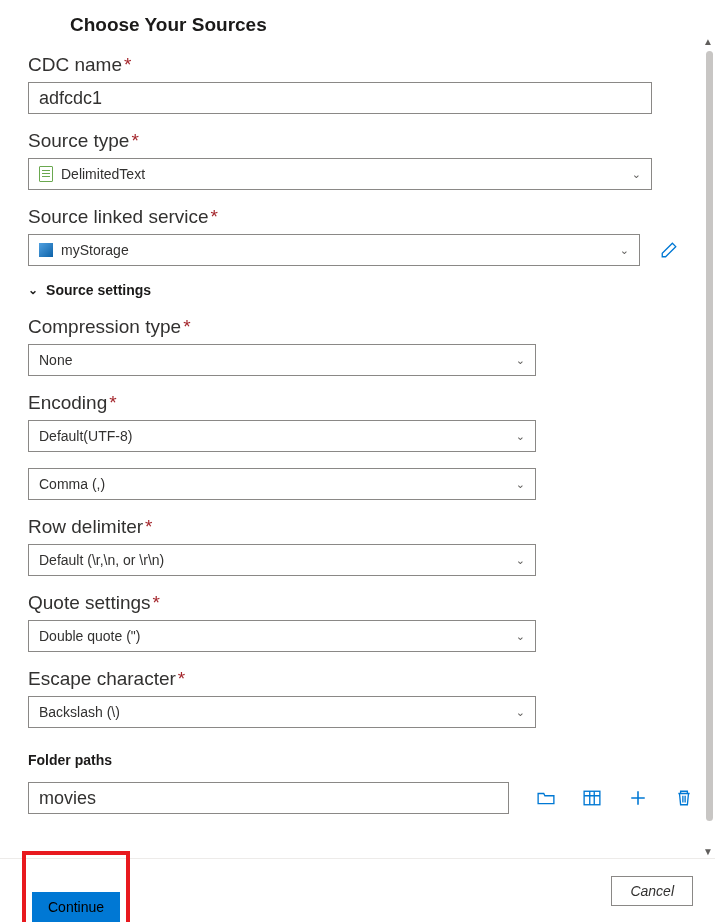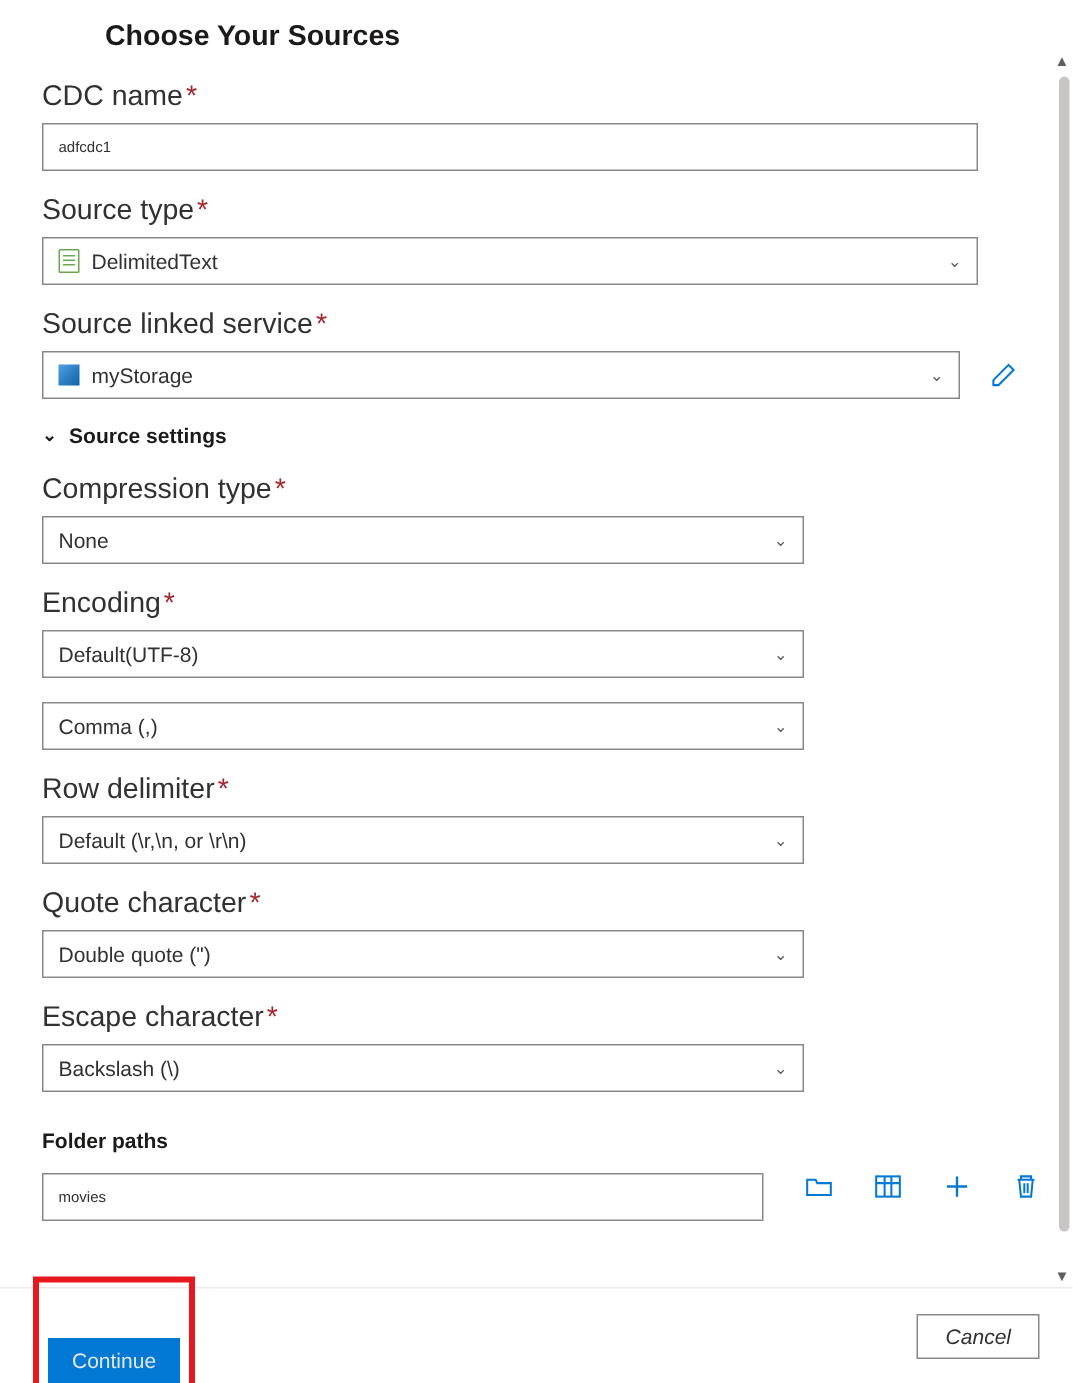--- a/index.html
+++ b/index.html
@@ -48,21 +48,21 @@
   padding: 0 10px;
   display: flex;
   align-items: center;
   position: relative;
   color: #323130;
 }
 .text-input input {
   border: none;
   outline: none;
   width: 100%;
-  font-size: 10px;
+  font-size: 18px;
   font-family: inherit;
   color: #323130;
 }
 .select-box {
   cursor: pointer;
   justify-content: space-between;
 }
 .select-box .value { display: flex; align-items: center; gap: 8px; }
 .chevron { font-size: 11px; color: #605e5c; }
 .select-narrow { width: 508px; }
@@ -72,41 +72,41 @@
 .section-toggle {
   display: flex; align-items: center; gap: 8px;
   font-size: 14px; font-weight: 600; color: #1b1a19;
   margin-top: 10px; margin-bottom: 18px; cursor: pointer;
 }
 .section-toggle .chev { font-size: 12px; }
 .section-heading {
   font-size: 14px; font-weight: 700; color: #1b1a19;
   margin-top: 24px; margin-bottom: 14px;
 }
-.folder-row { display: flex; gap: 28px; }
+.folder-row { display: flex; align-items: center; gap: 28px; }
 .folder-input { width: 494px; }
 .icon-btn { color: #0078d4; cursor: pointer; display:flex; align-items:center; justify-content:center; width:18px; height:18px; }
 .footer {
   position: absolute;
   bottom: 0; left: 0; right: 0;
   height: 64px;
   border-top: 1px solid #edebe9;
   display: flex;
   align-items: center;
   justify-content: space-between;
   padding: 0 22px;
   background: #fff;
 }
 .btn-primary-wrap {
   border: 4px solid #e8191e;
   padding: 4px 6px;
 }
 .btn-primary {
   background: #0078d4;
-  color: #e5e5e5;
+  color: #000000;
   border: none;
   height: 30px;
   padding: 0 16px;
   font-size: 14px;
   min-width: 80px;
   margin-top: 33px;
 }
 .btn-secondary {
   background: #fff;
   border: 1px solid #8a8886;
@@ -234,21 +234,21 @@
       <div class="select-box select-narrow">
         <span class="value">
             <span>Default (\r,\n, or \r\n)</span>
           </span>
         <span class="chevron">⌄</span>
       </div>
     </div>
 
     <div class="field">
       <label class="label">
-        <span>Quote character</span><span class="req">*</span>
+        <span>Quote settings</span><span class="req">*</span>
       </label>
       <div class="select-box select-narrow">
         <span class="value">
             <span>Double quote (")</span>
           </span>
         <span class="chevron">⌄</span>
       </div>
     </div>
 
     <div class="field">

